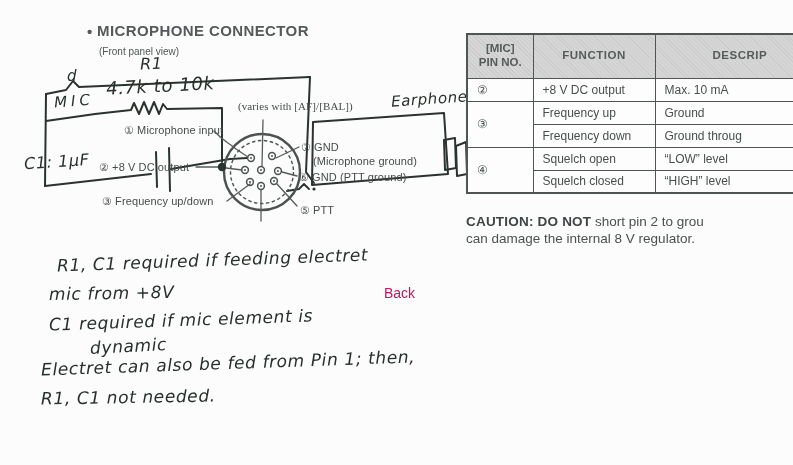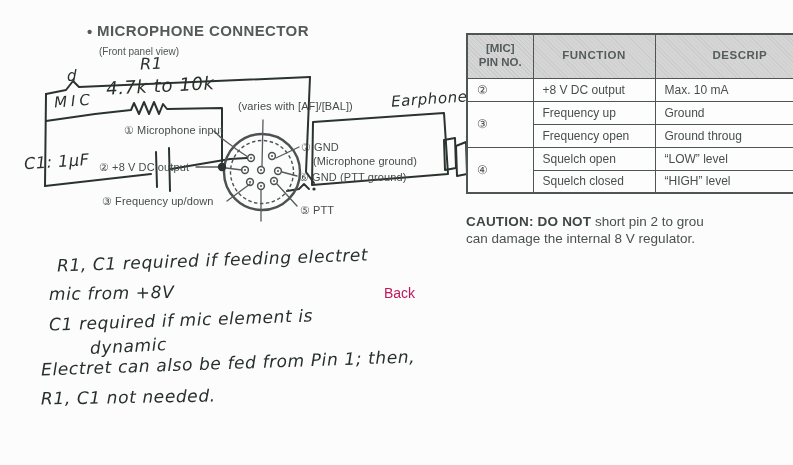--- a/index.html
+++ b/index.html
@@ -96,21 +96,21 @@
   <div class="abs ptitle" style="left:97px;top:22px;">MICROPHONE CONNECTOR</div>
   <div class="abs psub" style="left:99px;top:46px;">(Front panel view)</div>
 
   <div class="abs hand" style="left:140px;top:54px;font-size:16px;transform:rotate(-2deg);">R1</div>
   <div class="abs hand" style="left:106px;top:75px;font-size:18px;transform:rotate(-3deg);">4.7k to 10k</div>
   <div class="abs hand" style="left:54px;top:92px;font-size:15px;letter-spacing:4px;transform:rotate(-4deg);">MIC</div>
   <div class="abs hand" style="left:67px;top:67px;font-size:15px;">d</div>
   <div class="abs hand" style="left:24px;top:152px;font-size:16px;transform:rotate(-4deg);">C1: 1µF</div>
   <div class="abs hand" style="left:391px;top:90px;font-size:15px;transform:rotate(-4deg);">Earphone</div>
 
-  <div class="abs plabel" style="left:238px;top:100px;">(varies with [AF]/[BAL])</div>
+  <div class="abs plabel" style="left:238px;top:100px;font-family:Liberation Serif, serif;">(varies with [AF]/[BAL])</div>
   <div class="abs plabel" style="left:124px;top:124px;">① Microphone input</div>
   <div class="abs plabel" style="left:99px;top:161px;">② +8 V DC output</div>
   <div class="abs plabel" style="left:102px;top:195px;">③ Frequency up/down</div>
   <div class="abs plabel" style="left:301px;top:141px;">⑦ GND</div>
   <div class="abs plabel" style="left:313px;top:155px;">(Microphone ground)</div>
   <div class="abs plabel" style="left:299px;top:171px;">⑥ GND (PTT ground)</div>
   <div class="abs plabel" style="left:300px;top:204px;">⑤ PTT</div>
 
   <table class="pinout abs" style="left:466px;top:33px;width:392px;border:2px solid #4f5454;">
     <colgroup>
@@ -131,21 +131,21 @@
       <td class="pincol">②</td>
       <td>+8 V DC output</td>
       <td>Max. 10 mA</td>
     </tr>
     <tr style="height:23px">
       <td class="pincol" rowspan="2">③</td>
       <td>Frequency up</td>
       <td>Ground</td>
     </tr>
     <tr style="height:23px">
-      <td>Frequency open</td>
+      <td>Frequency down</td>
       <td>Ground throug</td>
     </tr>
     <tr style="height:23px">
       <td class="pincol" rowspan="2">④</td>
       <td>Squelch open</td>
       <td>“LOW” level</td>
     </tr>
     <tr style="height:23px">
       <td>Squelch closed</td>
       <td>“HIGH” level</td>

